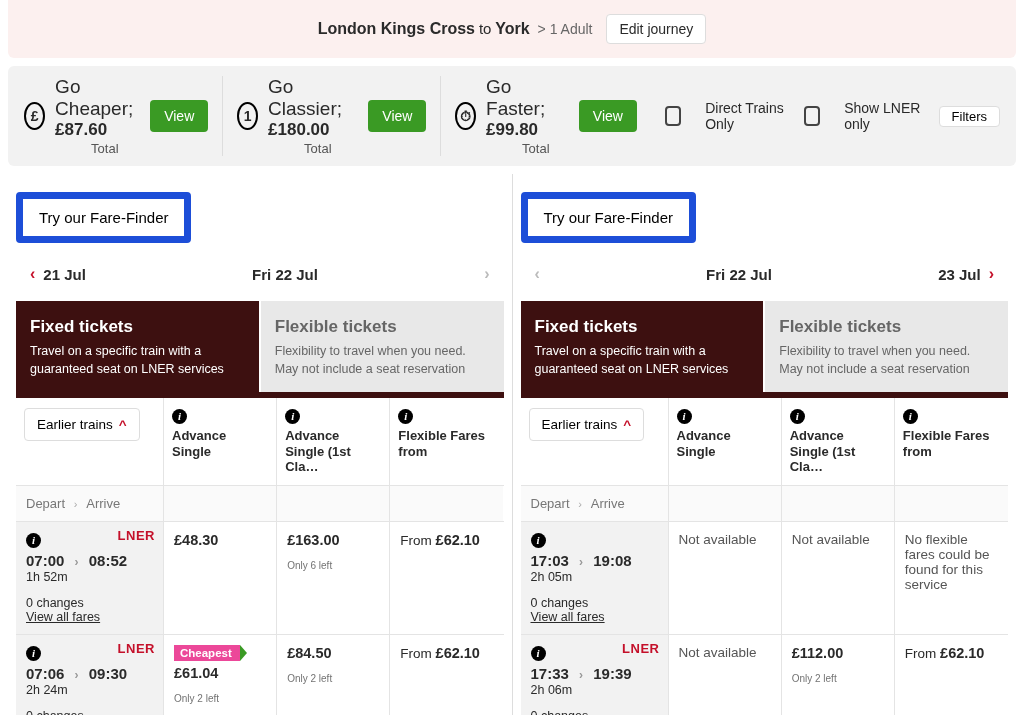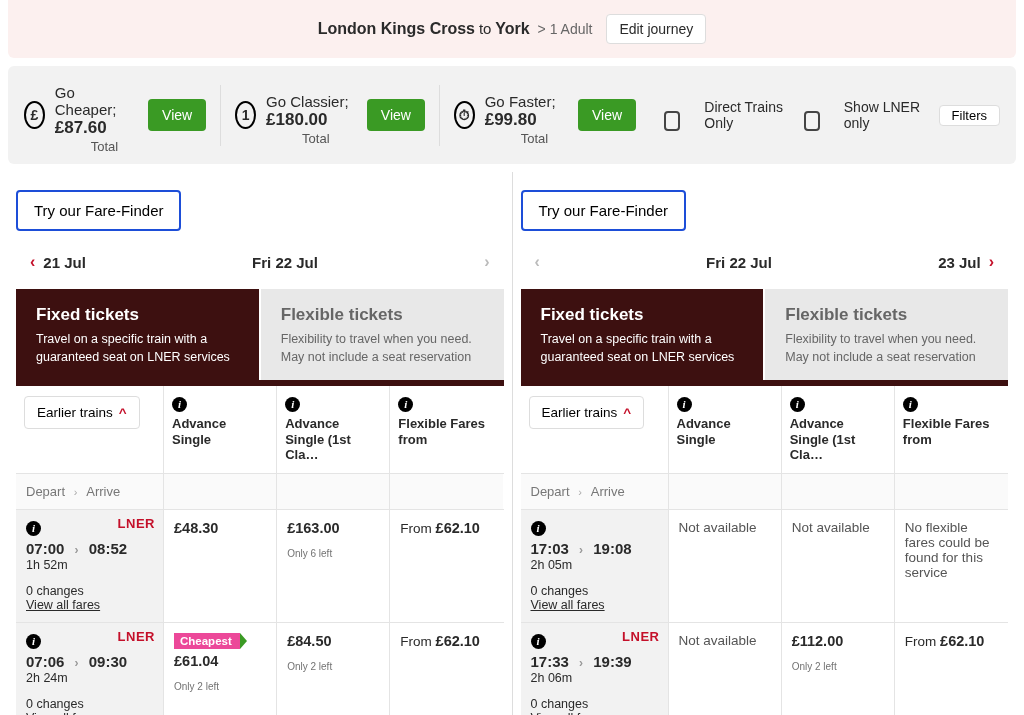--- a/index.html
+++ b/index.html
@@ -9,45 +9,45 @@
 .journey-bar .from { font-weight: 700; font-size: 16px; }
 .journey-bar .to-word { font-size: 15px; }
 .journey-bar .dest { font-weight: 700; font-size: 16px; }
 .journey-bar .pax { color: #666; font-size: 14px; margin-left: 4px; }
 .edit-btn { display: inline-block; background: #fff; border: 1px solid #ddd; border-radius: 4px; padding: 6px 12px; margin-left: 10px; font-size: 14px; cursor: pointer; }
 
 .promo-bar { background: #f2f2f2; padding: 10px 16px; margin: 8px; border-radius: 6px; display: flex; align-items: center; gap: 14px; }
 .promo-group { display: flex; align-items: center; gap: 10px; border-left: 1px solid #ddd; padding-left: 14px; }
 .promo-group:first-child { border-left: none; padding-left: 0; }
 .promo-icon { width: 28px; height: 28px; border: 2px solid #000; border-radius: 50%; display: flex; align-items: center; justify-content: center; font-weight: 700; }
-.promo-text .label { font-size: 15px; margin-top: 8px; }
+.promo-text .label { font-size: 19px; }
 .promo-text .price { font-weight: 700; font-size: 17px; }
 .promo-text .total { font-weight: 400; font-size: 13px; color: #555; margin-left: 36px; }
 .view-btn { background: #3a9a24; color: #fff; border: none; border-radius: 4px; padding: 8px 14px; font-size: 14px; cursor: pointer; }
 .promo-spacer { flex: 1; }
-.check-group { display: flex; align-items: flex-end; gap: 24px; font-size: 14px; }
+.check-group { display: flex; align-items: center; gap: 24px; font-size: 14px; }
 .checkbox { width: 20px; height: 20px; border: 2px solid #444; border-radius: 4px; display: inline-block; cursor: pointer; }
 .filters-btn { background: #fff; border: 1px solid #ddd; border-radius: 4px; padding: 2px 12px; font-size: 13px; cursor: pointer; }
 
 .main { display: flex; padding: 0 8px 12px; gap: 0; }
 .journey-col { flex: 1; padding: 0 8px; }
 .journey-col.left { border-right: 1px solid #ddd; }
 .j-head { display: flex; align-items: center; justify-content: space-between; padding: 18px 0 10px; }
 .j-title { color: #c4102a; font-weight: 700; font-size: 25px; }
-.fare-finder-btn { background: #fff; border: 2px solid #1d4ed8; border-radius: 4px; padding: 10px 16px; font-size: 15px; cursor: pointer; }
+.fare-finder-btn { background: #fff; border: 7px solid #1d4ed8; border-radius: 4px; padding: 10px 16px; font-size: 15px; cursor: pointer; }
 
 .date-row { display: flex; align-items: center; justify-content: space-between; padding: 12px 14px 18px; font-size: 15px; font-weight: 600; }
 .date-nav { display: flex; align-items: center; gap: 8px; cursor: pointer; }
 .date-nav.disabled { color: #bbb; cursor: default; }
 .chev { font-size: 16px; font-weight: 700; }
 .chev.red { color: #c4102a; }
 .date-center { font-weight: 700; }
 
 .ticket-tabs { display: flex; }
-.t-tab { flex: 1; padding: 16px 20px 14px; }
+.t-tab { flex: 1; padding: 16px 14px 14px; }
 .t-tab.active { background: #3d1010; color: #fff; }
 .t-tab.inactive { background: #e8e8e8; color: #666; cursor: pointer; border-left: 2px solid #fff; }
 .t-tab h3 { font-size: 17px; margin-bottom: 6px; }
 .t-tab p { font-size: 12.5px; line-height: 1.4; }
 .gutter-strip { height: 6px; background: #3d1010; }
 
 .grid { display: grid; grid-template-columns: 148px 1fr 1fr 1fr; border-bottom: 1px solid #e4e4e4; }
 .grid.header .cell { background: #fff; padding: 10px 8px; }
 .grid .cell { border-right: 1px solid #e4e4e4; padding: 10px; font-size: 13.5px; }
 .grid .cell:last-child { border-right: none; }

